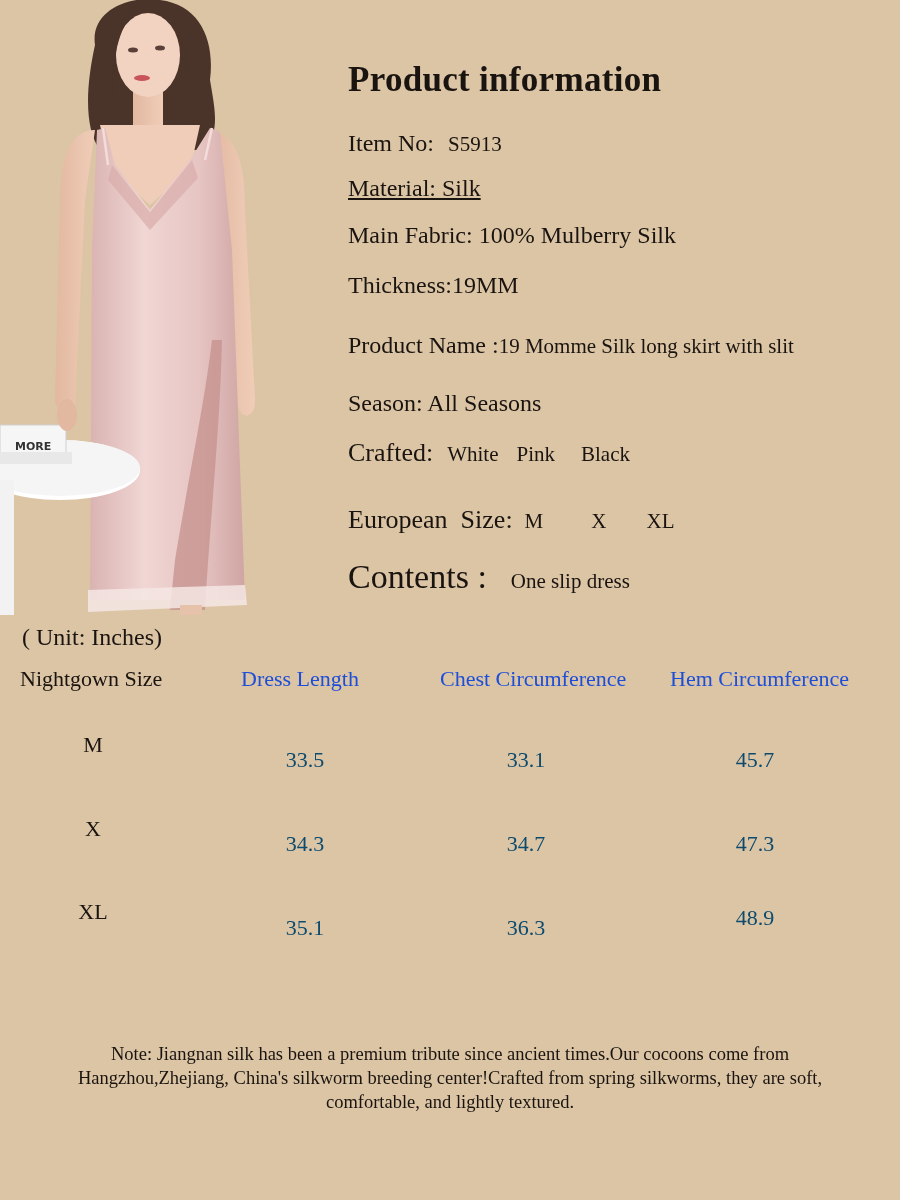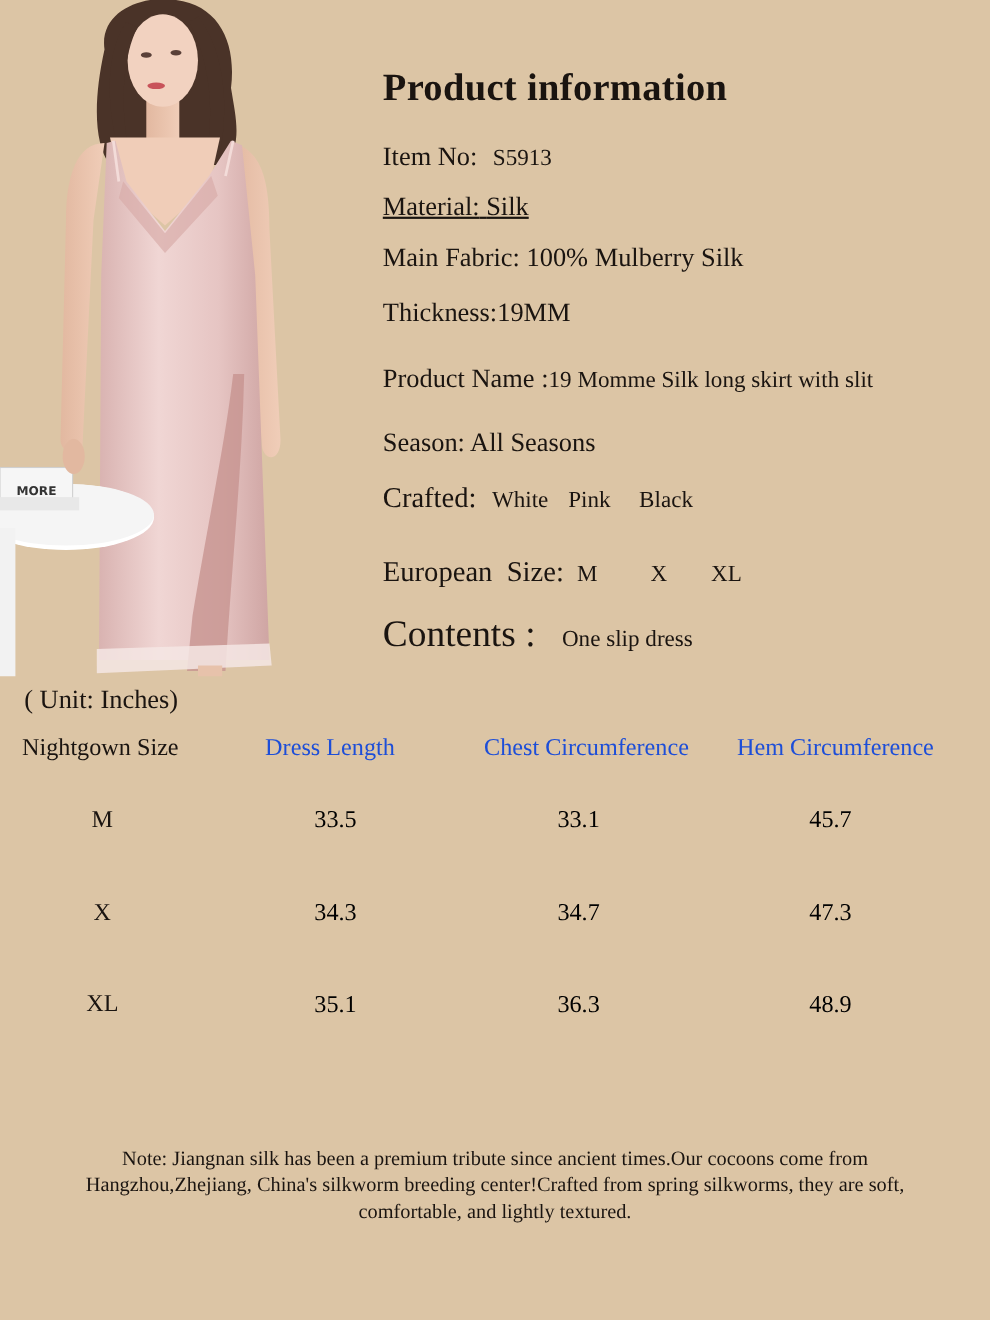--- a/index.html
+++ b/index.html
@@ -69,21 +69,21 @@
     }
     .th.first { color: #1a1410; left: 20px; }
     .th.red { color: #1d4ed8; }
     .cell {
       position: absolute;
       font-size: 22px;
       white-space: nowrap;
       transform: translateX(-50%);
     }
     .cell.size { color: #1a1410; }
-    .cell.val { color: #000000; }
+    .cell.val { color: #0c4a6e; margin-top: 15px; }
     .note {
       position: absolute;
       left: 40px;
       width: 820px;
       top: 1042px;
       font-size: 18.5px;
       line-height: 24px;
       text-align: center;
       color: #1a1410;
     }
@@ -212,17 +212,17 @@
     <div class="cell size" style="left:93px; top:150px">X</div>
     <div class="cell val" style="left:305px; top:150px">34.3</div>
     <div class="cell val" style="left:526px; top:150px">34.7</div>
     <div class="cell val" style="left:755px; top:150px">47.3</div>
   </div>
 
   <div>
     <div class="cell size" style="left:93px; top:233px">XL</div>
     <div class="cell val" style="left:305px; top:234px">35.1</div>
     <div class="cell val" style="left:526px; top:234px">36.3</div>
-    <div class="cell val" style="left:755px; top:234px">48.9</div>
+    <div class="cell val" style="left:755px; top:224px">48.9</div>
   </div>
 </div>
 
 <div class="note">Note: Jiangnan silk has been a premium tribute since ancient times.Our cocoons come from Hangzhou,Zhejiang, China's silkworm breeding center!Crafted from spring silkworms, they are soft, comfortable, and lightly textured.</div>
 
 </body></html>

